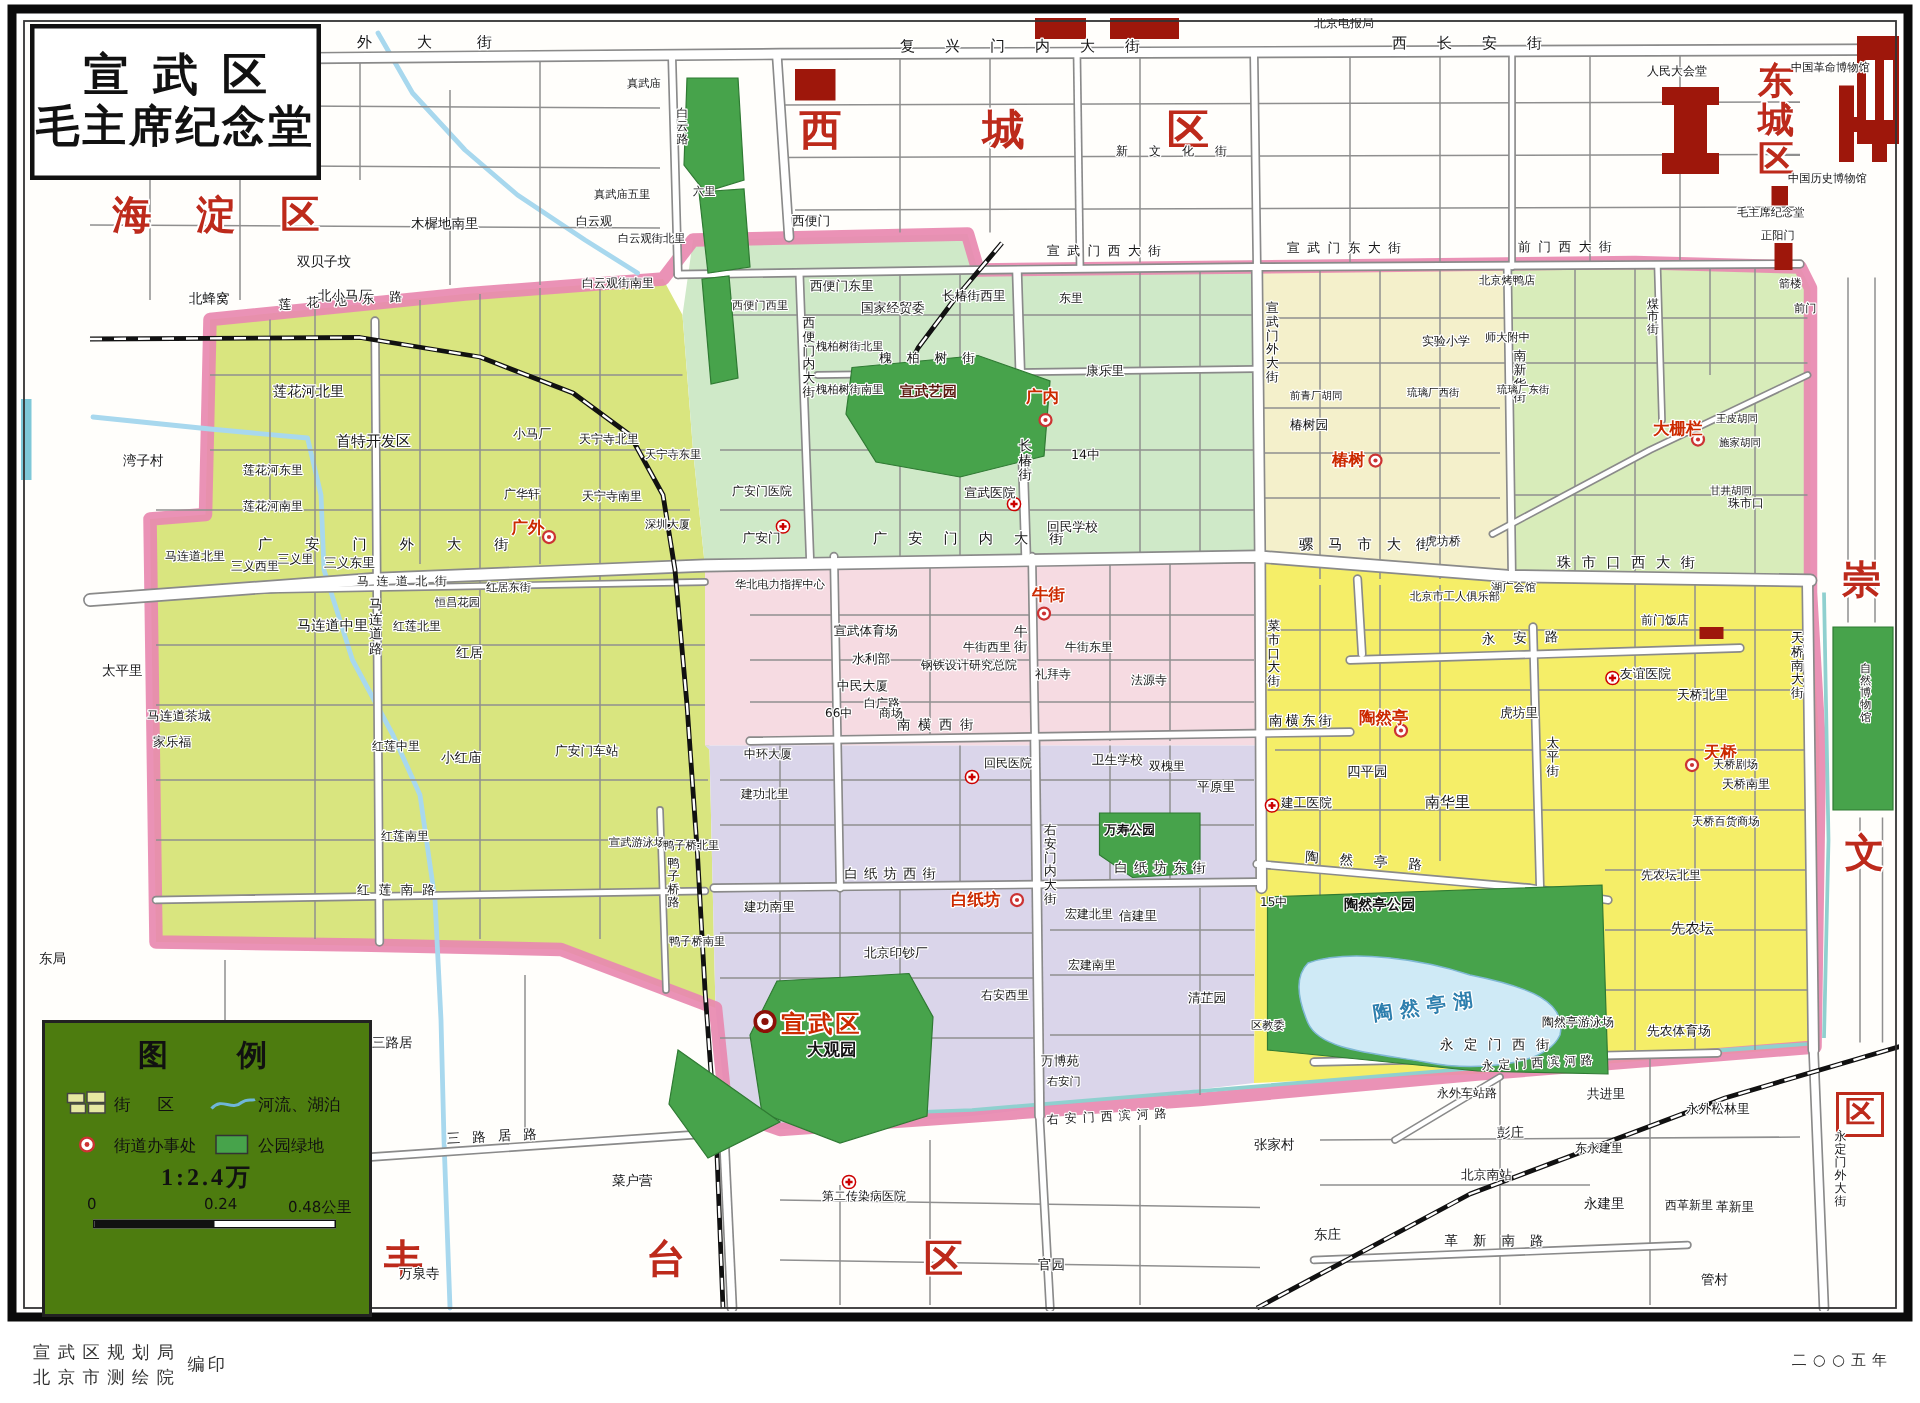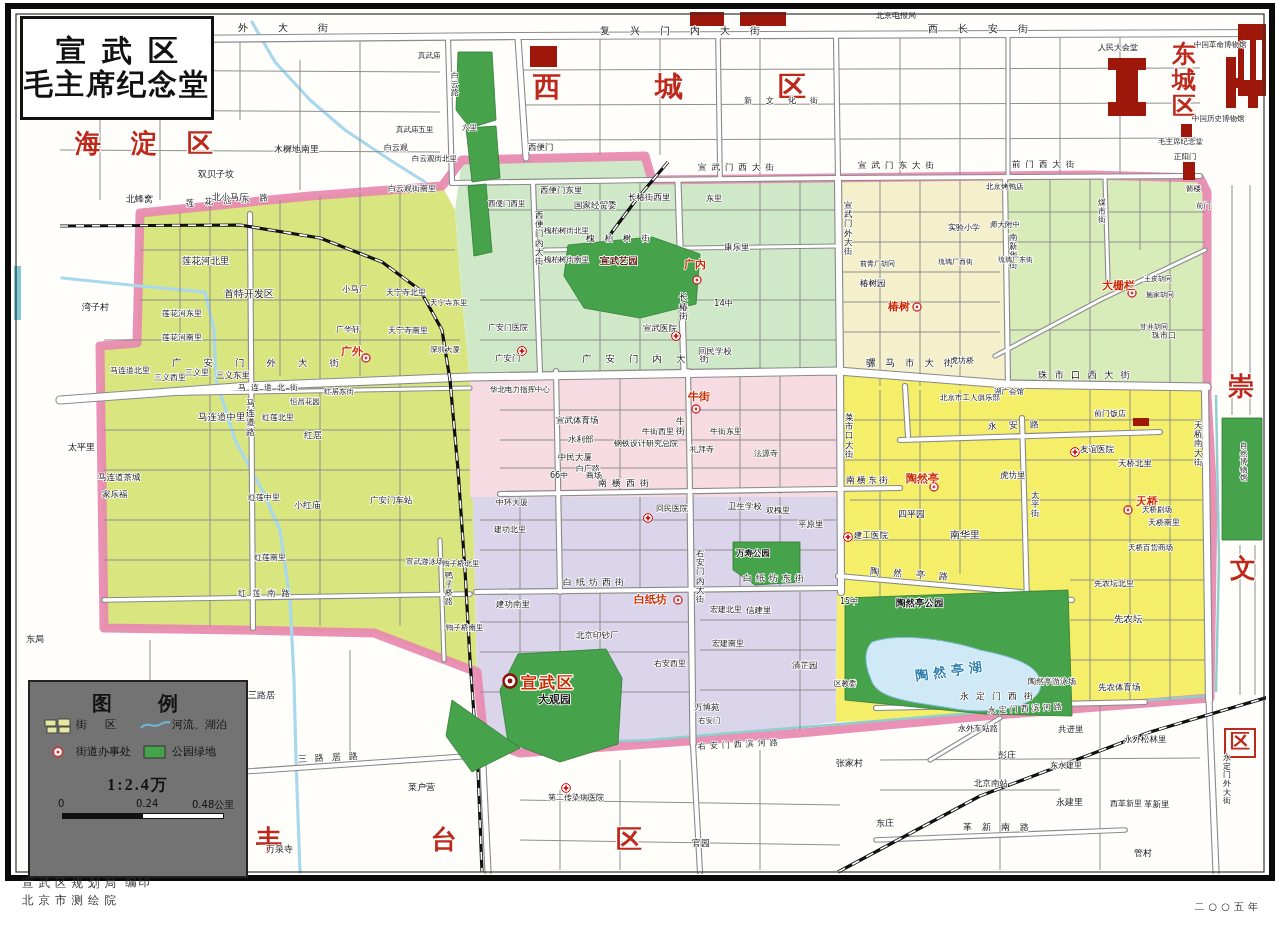--- a/index.html
+++ b/index.html
@@ -6,36 +6,36 @@
   #stage{position:relative;width:1280px;height:935px;background:#ffffff;overflow:hidden;
          font-family:"DejaVu Sans",sans-serif;}
   #map-svg{position:absolute;left:0;top:0;}
   .overlay{position:absolute;box-sizing:border-box;}
   
   #title-box{left:20px;top:16px;width:194px;height:104px;background:#ffffff;border:3px solid #111;
              display:flex;flex-direction:column;align-items:center;justify-content:center;z-index:5;}
   #title-box .t1{font-size:30px;font-weight:700;color:#111;letter-spacing:16px;margin-left:16px;line-height:1.1;}
   #title-box .t2{font-size:29px;font-weight:700;color:#111;letter-spacing:2px;line-height:1.2;}
   
-  #legend{left:28px;top:680px;width:220px;height:198px;background:#737373;border:2px solid #222;z-index:5;
+  #legend{left:28px;top:680px;width:220px;height:198px;background:#4d7c0f;border:2px solid #222;z-index:5;
           padding:8px 10px 6px 10px;}
   #legend .lg-title{text-align:center;font-size:20px;font-weight:700;letter-spacing:46px;margin-left:40px;color:#111;}
-  .lg-row{display:flex;align-items:flex-start;height:27px;font-size:11px;color:#111;}
+  .lg-row{display:flex;align-items:flex-end;height:27px;font-size:11px;color:#111;}
   .lg-ic{width:36px;display:flex;justify-content:center;align-items:center;flex:0 0 36px;}
   .lg-lab{flex:0 0 62px;}
   .lg-ic2{width:34px;display:flex;justify-content:center;align-items:center;flex:0 0 34px;}
   .sp2{letter-spacing:18px;}
   .sp1{letter-spacing:6px;}
   #legend .ratio{text-align:center;font-size:16px;font-weight:700;margin-top:4px;letter-spacing:2px;color:#111;font-family:Liberation Serif, serif;}
   #scalebar{position:relative;height:26px;margin-top:2px;}
   #scalebar .tick-lab{position:absolute;top:0;font-size:10px;color:#111;}
   #scalebar .bar{position:absolute;top:15px;left:22px;width:160px;height:4px;border:1px solid #111;background:#fff;}
   #scalebar .bar .half{position:absolute;left:0;top:0;width:50%;height:100%;background:#111;}
   
-  #credits-left{left:22px;top:875px;color:#333;z-index:5;display:flex;}
+  #credits-left{left:22px;top:893px;color:#333;z-index:5;display:flex;align-items:center;}
   #credits-left .lines div{font-size:11.5px;letter-spacing:5px;line-height:1.45;}
   #credits-left .suffix{font-size:11.5px;margin-left:4px;letter-spacing:2px;}
   #credits-right{right:18px;top:900px;font-size:10px;letter-spacing:4px;color:#333;z-index:5;}
 </style>
 </head>
 <body>
 
 <div id="stage">
 
   <svg id="map-svg" width="1280" height="935" viewBox="0 0 1280 935">

